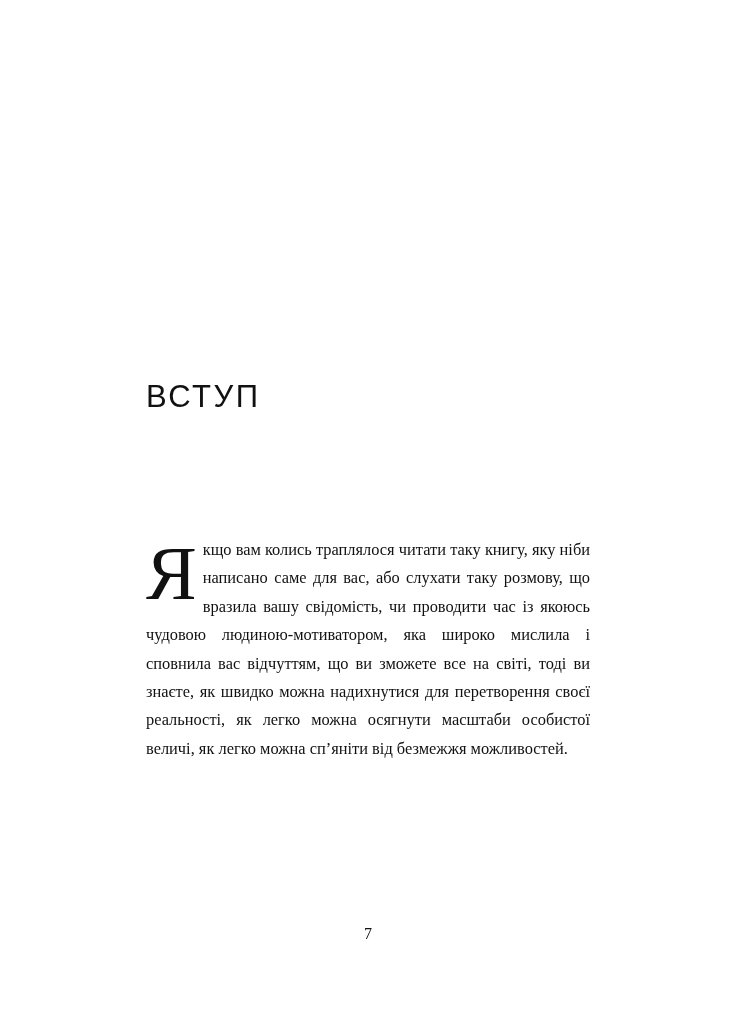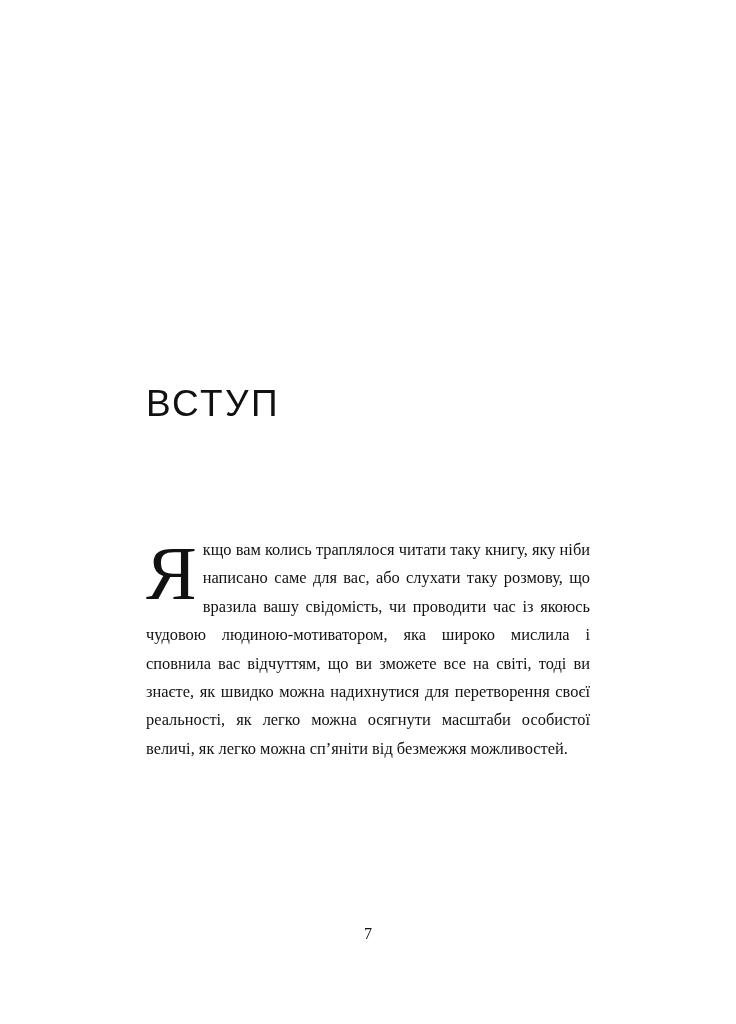--- a/index.html
+++ b/index.html
@@ -17,21 +17,21 @@
     overflow: hidden;
     box-sizing: border-box;
   }
 
   .chapter-title {
     position: absolute;
     left: 146px;
     top: 360px;
     font-family: "Liberation Sans", sans-serif;
     font-weight: 300;
-    font-size: 37px;
+    font-size: 31px;
     letter-spacing: 2.5px;
     color: #111111;
     line-height: 1;
     white-space: nowrap;
     text-align: right;
   }
 
   .body-block {
     position: absolute;
     left: 146px;

